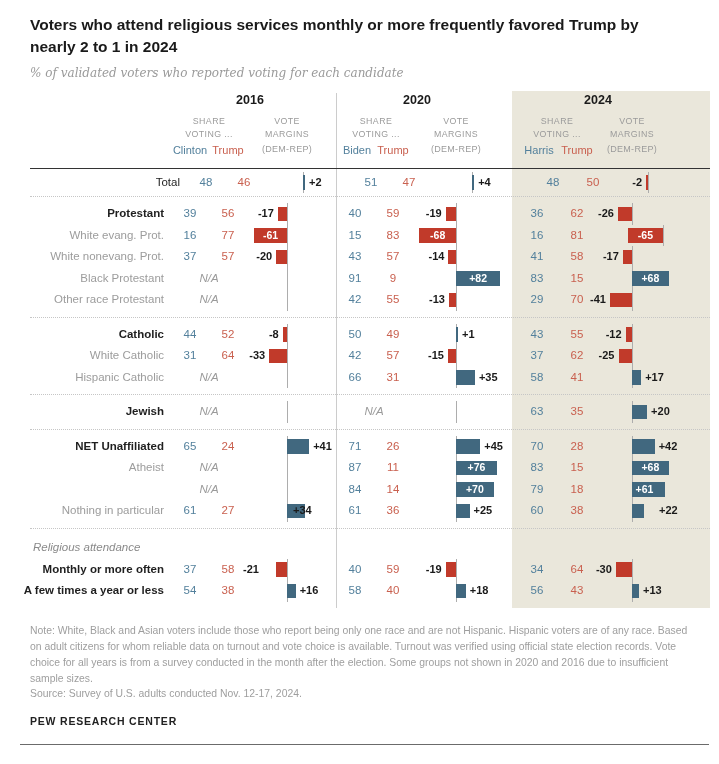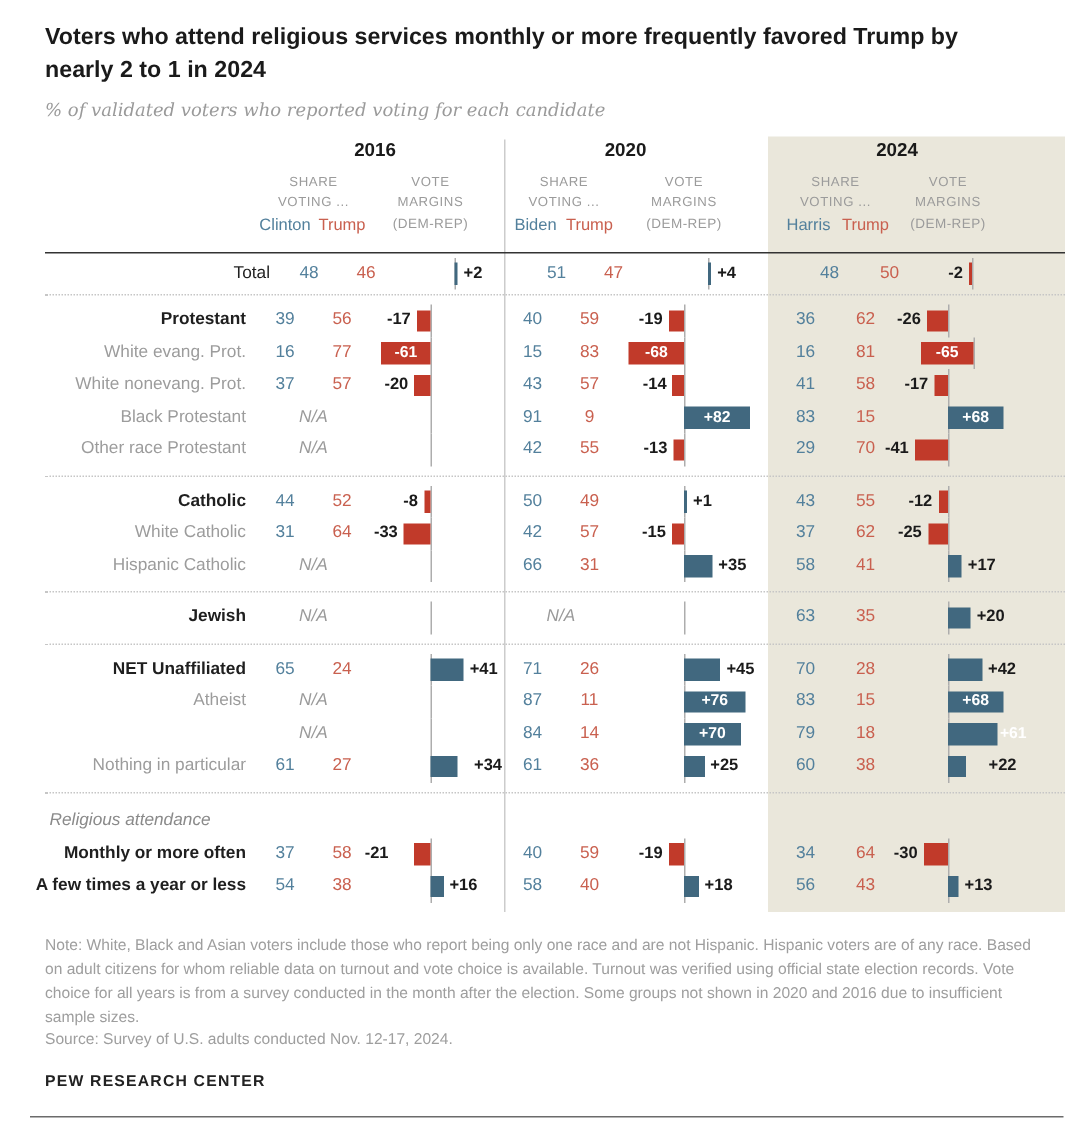--- a/index.html
+++ b/index.html
@@ -150,21 +150,21 @@
             </div>
             <div class="num dem" style="left: 333px;">15</div>
             <div class="num rep" style="left: 371px;">83</div>
             <div class="mar" style="left: 419px;">
               <div class="zero"></div>
               <div class="bar repb" style="width: 36.72px; right: 49px;"></div>
               <div class="mlab inside" style="width: 36.72px; right: 49px;">-68</div>
             </div>
             <div class="num dem" style="left: 515px;">16</div>
             <div class="num rep" style="left: 555px;">81</div>
-            <div class="mar" style="left: 612px;">
+            <div class="mar" style="left: 626px;">
               <div class="zero"></div>
               <div class="bar repb" style="width: 35.1px; right: 49px;"></div>
               <div class="mlab inside" style="width: 35.1px; right: 49px;">-65</div>
             </div>
           </div>
           <div class="row">
             <div class="lab ">White nonevang. Prot.</div>
             <div class="num dem" style="left: 168px;">37</div>
             <div class="num rep" style="left: 206px;">57</div>
             <div class="mar" style="left: 250px;">
@@ -380,31 +380,31 @@
             <div class="mar" style="left: 419px;">
               <div class="zero"></div>
               <div class="bar demb" style="width: 37.8px; left: 37px;"></div>
               <div class="mlab inside" style="width: 37.8px; left: 37px;">+70</div>
             </div>
             <div class="num dem" style="left: 515px;">79</div>
             <div class="num rep" style="left: 555px;">18</div>
             <div class="mar" style="left: 595px;">
               <div class="zero"></div>
               <div class="bar demb" style="width: 32.94px; left: 37px;"></div>
-              <div class="mlab inside" style="width: 25px; left: 37px; margin-left: 31px;">+61</div>
+              <div class="mlab inside" style="width: 25px; left: 37px;">+61</div>
             </div>
           </div>
           <div class="row">
             <div class="lab ">Nothing in particular</div>
             <div class="num dem" style="left: 168px;">61</div>
             <div class="num rep" style="left: 206px;">27</div>
             <div class="mar" style="left: 250px;">
               <div class="zero"></div>
               <div class="bar demb" style="width: 18.36px; left: 37px;"></div>
-              <div class="mlab" style="left: 66px;">+34</div>
+              <div class="mlab" style="left: 43px;">+34</div>
             </div>
             <div class="num dem" style="left: 333px;">61</div>
             <div class="num rep" style="left: 371px;">36</div>
             <div class="mar" style="left: 419px;">
               <div class="zero"></div>
               <div class="bar demb" style="width: 13.5px; left: 37px;"></div>
               <div class="mlab" style="left: 54.5px;">+25</div>
             </div>
             <div class="num dem" style="left: 515px;">60</div>
             <div class="num rep" style="left: 555px;">38</div>

